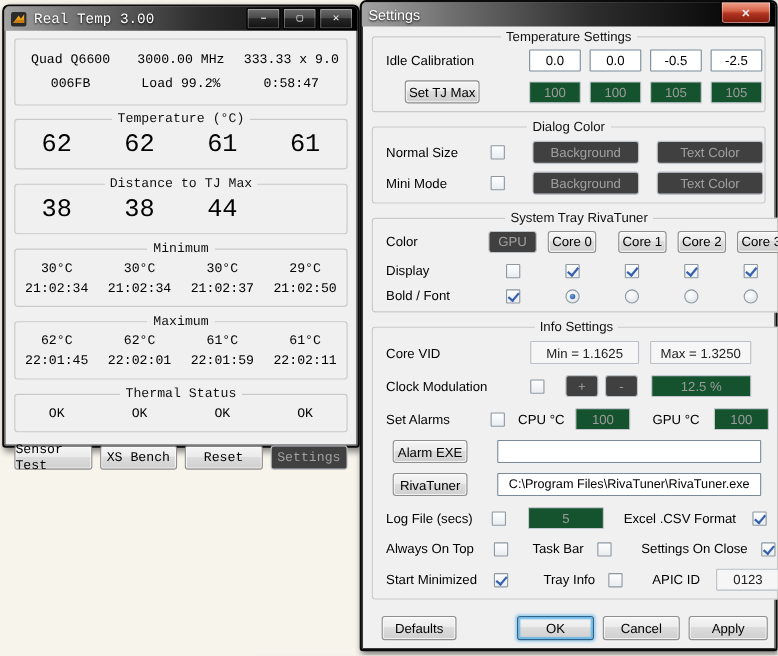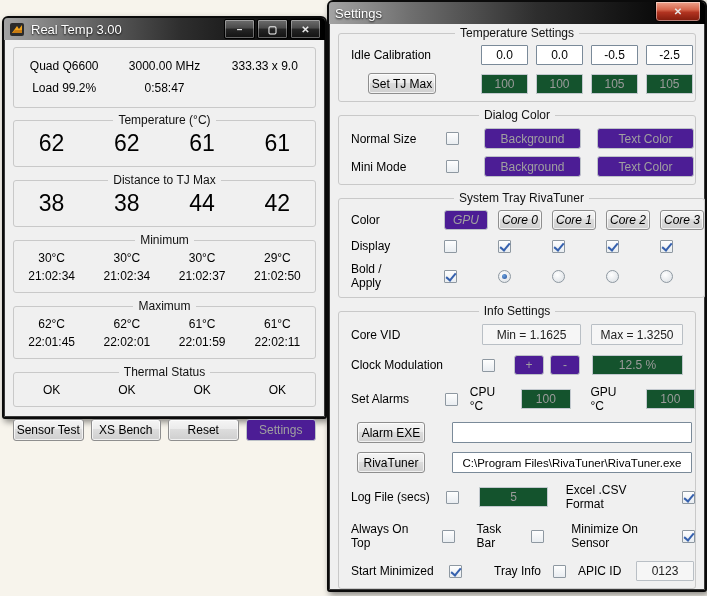--- a/index.html
+++ b/index.html
@@ -55,21 +55,21 @@
   
   .btn{
     display:flex;align-items:center;justify-content:center;
     height:22px;box-sizing:border-box;
     background:linear-gradient(#f5f5f5,#ebebeb 45%,#dddddd 46%,#cfcfcf);
     border:1px solid #8e8e8e;border-radius:3px;
     font-size:12px;color:#000;
     box-shadow:0 0 0 1px rgba(255,255,255,0.7) inset;
   }
   .btn.dis{
-    background:#4c1d95;color:#a0a0a0;border-color:#bdc2c7;box-shadow:none;
+    background:#404040;color:#a0a0a0;border-color:#bdc2c7;box-shadow:none;
   }
   .btn.default-ok{
     border:1px solid #2c628b;
     box-shadow:0 0 0 2px #7ad.inset;
     box-shadow:0 0 1px 2px rgba(95,180,232,0.85) inset, 0 0 2px 1px rgba(95,180,232,0.5);
   }
   
   .field{
     display:flex;align-items:center;justify-content:center;
     height:20px;box-sizing:border-box;background:#fff;
@@ -94,47 +94,48 @@
     background:radial-gradient(circle at 40% 35%,#ffffff,#d8dde2);
     border:1px solid #8e98a1;border-radius:50%;flex:0 0 auto;
   }
   .radio.checked::after{
     content:"";position:absolute;left:3px;top:3px;width:5px;height:5px;border-radius:50%;
     background:radial-gradient(circle at 35% 35%,#6aa0dc,#234f9b);
   }
   
   .row{display:flex;align-items:center;margin-top:7px;padding-left:12px;}
   .lbl{font-size:12px;color:#000;}
-  .slotrow .slot{display:flex;align-items:center;justify-content:flex-start;box-sizing:border-box;font-style:italic;}
+  .slotrow .slot{display:flex;align-items:center;justify-content:center;box-sizing:border-box;}
   
   .footer{display:flex;align-items:center;padding:9px 7px 0 18px;}
 </style>
 </head>
 <body>
 
-<div class="win" style="left:2px;top:16px;width:321px;height:399px;">
+<div class="win" style="left:2px;top:4px;width:321px;height:399px;font-family:Liberation Mono, monospace;">
   <div class="titlebar">
     <svg width="15" height="15" viewBox="0 0 15 15" style="margin-right:6px;">
       <rect x="0" y="1" width="14" height="13" rx="2" fill="#2b2b2b"></rect>
       <path d="M2 11 L7 4 L9 7 L12 3 L12 11 Z" fill="#f0a41e"></path>
       <path d="M2 11 L12 11 L12 8 L5 8 Z" fill="#c87b10"></path>
     </svg>
     <span class="title">Real Temp 3.00</span>
     <span class="winbtn">–</span>
     <span class="winbtn">▢</span>
     <span class="winbtn">✕</span>
   </div>
 
   <div class="infobox">
     <div class="grid3">
       <div>Quad Q6600</div>
       <div>3000.00 MHz</div>
       <div>333.33 x 9.0</div>
     </div>
     <div class="grid3">
+      <div>006FB</div>
       <div>Load  99.2%</div>
       <div>0:58:47</div>
     </div>
   </div>
 
   <fieldset>
     <legend>Temperature (°C)</legend>
     <div class="grid4 bigvals">
       <div>62</div>
       <div>62</div>
@@ -142,21 +143,20 @@
       <div>61</div>
     </div>
   </fieldset>
 
   <fieldset>
     <legend>Distance to TJ Max</legend>
     <div class="grid4 bigvals">
       <div>38</div>
       <div>38</div>
       <div>44</div>
-      <div>42</div>
     </div>
   </fieldset>
 
   <fieldset>
     <legend>Minimum</legend>
     <div class="grid4 smallrow" style="margin-top:2px;">
       <div>30°C</div>
       <div>30°C</div>
       <div>30°C</div>
       <div>29°C</div>
@@ -246,21 +246,21 @@
   <fieldset>
     <legend>System Tray RivaTuner</legend>
     <div class="row slotrow" style="margin-top:5px;">
       <span class="lbl" style="width:60px">Color</span>
       <span class="slot" style="width:44px;margin-left:33px">
           <span class="btn dis" style="width:44px;height:20px">GPU</span>
         </span>
       <span class="slot" style="width:44px;margin-left:10px">
           <span class="btn" style="width:44px;height:20px">Core 0</span>
         </span>
-      <span class="slot" style="width:44px;margin-left:10px">
+      <span class="slot" style="width:44px;margin-left:20px">
           <span class="btn" style="width:44px;height:20px">Core 1</span>
         </span>
       <span class="slot" style="width:44px;margin-left:10px">
           <span class="btn" style="width:44px;height:20px">Core 2</span>
         </span>
       <span class="slot" style="width:44px;margin-left:10px">
           <span class="btn" style="width:44px;height:20px">Core 3</span>
         </span>
     </div>
     <div class="row slotrow" style="margin-top:9px;">
@@ -275,21 +275,21 @@
           <span class="cb checked"></span>
         </span>
       <span class="slot" style="width:44px;margin-left:10px">
           <span class="cb checked"></span>
         </span>
       <span class="slot" style="width:44px;margin-left:10px">
           <span class="cb checked"></span>
         </span>
     </div>
     <div class="row slotrow" style="margin-top:9px;">
-      <span class="lbl" style="width:60px">Bold / Apply</span>
+      <span class="lbl" style="width:60px">Bold / Font</span>
       <span class="slot" style="width:44px;margin-left:33px">
           <span class="cb checked"></span>
         </span>
       <span class="slot" style="width:44px;margin-left:10px">
           <span class="radio checked"></span>
         </span>
       <span class="slot" style="width:44px;margin-left:10px">
           <span class="radio"></span>
         </span>
       <span class="slot" style="width:44px;margin-left:10px">
@@ -336,29 +336,29 @@
       <span class="cb" style="margin-left:8px"></span>
       <span class="field dis" style="width:69px;margin-left:20px">5</span>
       <span class="lbl" style="margin-left:18px">Excel .CSV Format</span>
       <span class="cb checked" style="margin-left:15px"></span>
     </div>
     <div class="row" style="margin-top:11px;">
       <span class="lbl" style="width:86px">Always On Top</span>
       <span class="cb" style="margin-left:12px"></span>
       <span class="lbl" style="margin-left:22px;width:50px">Task Bar</span>
       <span class="cb" style="margin-left:9px"></span>
-      <span class="lbl" style="margin-left:27px">Minimize On Sensor</span>
+      <span class="lbl" style="margin-left:27px">Settings On Close</span>
       <span class="cb checked" style="margin-left:12px"></span>
     </div>
     <div class="row" style="margin-top:11px;">
       <span class="lbl" style="width:86px">Start Minimized</span>
       <span class="cb checked" style="margin-left:12px"></span>
       <span class="lbl" style="margin-left:32px;width:50px">Tray Info</span>
       <span class="cb" style="margin-left:9px"></span>
-      <span class="lbl" style="margin-left:12px;width:46px">APIC ID</span>
+      <span class="lbl" style="margin-left:27px;width:46px">APIC ID</span>
       <span class="field ro" style="width:58px;margin-left:12px">0123</span>
     </div>
   </fieldset>
 
   <div class="footer">
     <span class="btn" style="width:68px">Defaults</span>
     <span class="btn default-ok" style="width:70px;margin-left:auto">OK</span>
     <span class="btn" style="width:70px;margin-left:8px">Cancel</span>
     <span class="btn" style="width:72px;margin-left:8px">Apply</span>
   </div>

